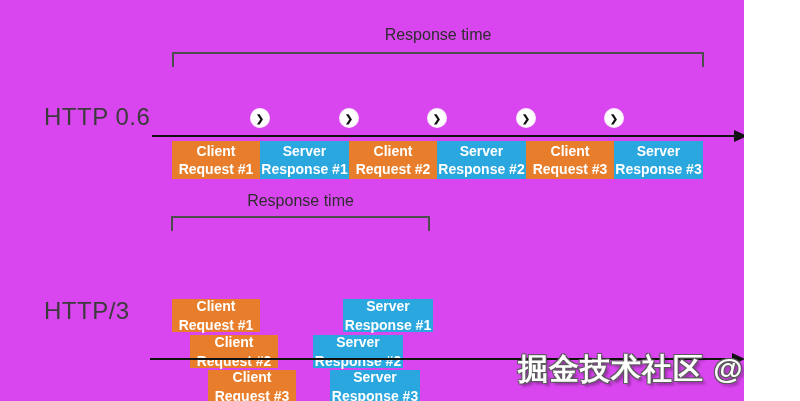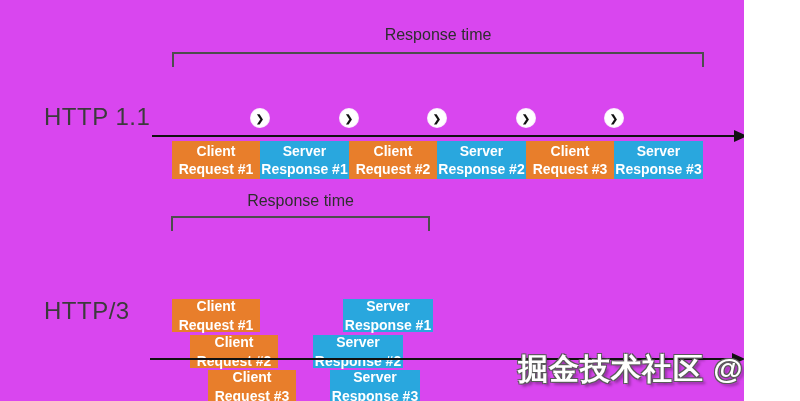--- a/index.html
+++ b/index.html
@@ -106,21 +106,21 @@
 </style>
 </head>
 <body>
 
 <div id="canvas">
 
   <div class="abs rt-label" style="left:172px; top:26px; width:532px;">Response time</div>
 
   <div class="abs bracket" style="left:172px; top:52px; width:532px;"></div>
 
-  <div class="abs proto-label" style="left:44px; top:103px;">HTTP 1.1</div>
+  <div class="abs proto-label" style="left:44px; top:103px;">HTTP 0.6</div>
 
   <div class="abs timeline" style="left:152px; top:135px; width:584px;"></div>
   <div class="abs arrowhead" style="left:734px; top:130px;"></div>
 
   <div class="abs msg request  h1-box h1-b0">
     <span>Client</span>
     <span>Request #1</span>
   </div>
   <div class="abs msg response h1-box h1-b1">
     <span>Server</span>

